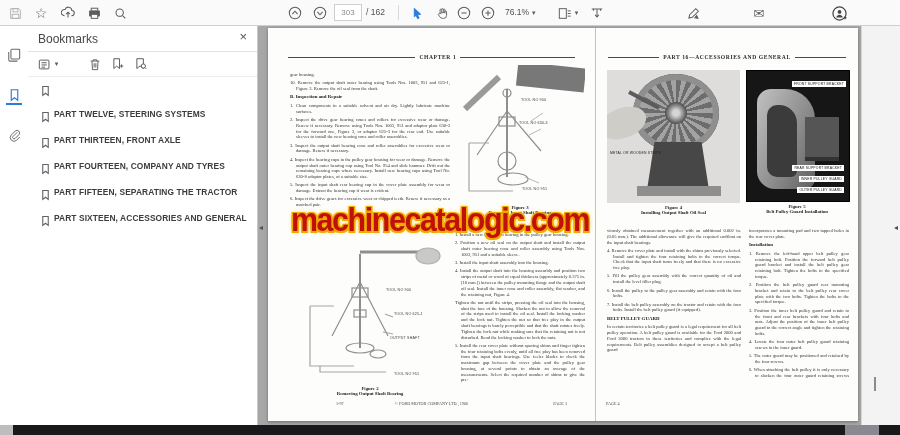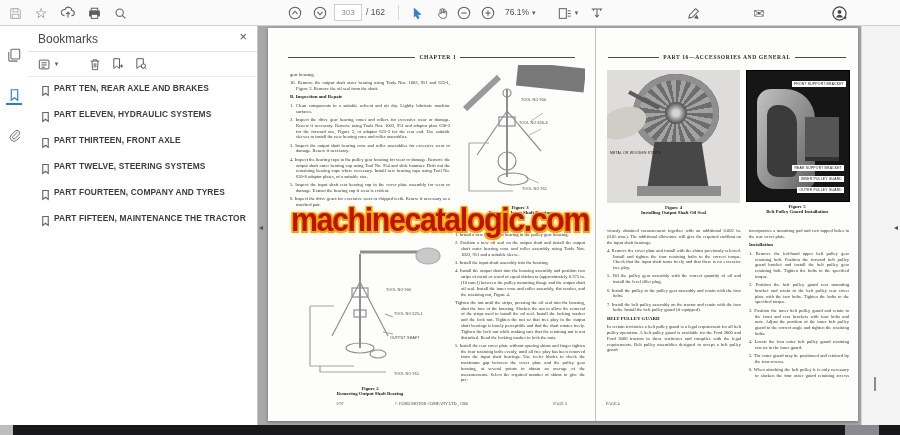--- a/index.html
+++ b/index.html
@@ -301,68 +301,67 @@
       </div>
     </div>
     <div class="bm-list">
 
         <div class="bm-item">
           <span class="bm-ic">
             <svg width="11" height="12" viewBox="0 0 16 16" fill="none" stroke="#5f6368" stroke-width="1.6">
               <path d="M4 1.5h8v13l-4-3.2-4 3.2z"></path>
             </svg>
           </span>
-          <span class="bm-label">PART TEN, REAR AXLE AND BRAKES</span>
-        </div>
+        </div>
+
 
         <div class="bm-item">
           <span class="bm-ic">
             <svg width="11" height="12" viewBox="0 0 16 16" fill="none" stroke="#5f6368" stroke-width="1.6">
               <path d="M4 1.5h8v13l-4-3.2-4 3.2z"></path>
             </svg>
           </span>
-          <span class="bm-label">PART ELEVEN, HYDRAULIC SYSTEMS</span>
+          <span class="bm-label">PART TWELVE, STEERING SYSTEMS</span>
         </div>
 
         <div class="bm-item">
           <span class="bm-ic">
             <svg width="11" height="12" viewBox="0 0 16 16" fill="none" stroke="#5f6368" stroke-width="1.6">
               <path d="M4 1.5h8v13l-4-3.2-4 3.2z"></path>
             </svg>
           </span>
           <span class="bm-label">PART THIRTEEN, FRONT AXLE</span>
         </div>
 
         <div class="bm-item">
           <span class="bm-ic">
             <svg width="11" height="12" viewBox="0 0 16 16" fill="none" stroke="#5f6368" stroke-width="1.6">
               <path d="M4 1.5h8v13l-4-3.2-4 3.2z"></path>
             </svg>
           </span>
-          <span class="bm-label">PART TWELVE, STEERING SYSTEMS</span>
+          <span class="bm-label">PART FOURTEEN, COMPANY AND TYRES</span>
         </div>
 
         <div class="bm-item">
           <span class="bm-ic">
             <svg width="11" height="12" viewBox="0 0 16 16" fill="none" stroke="#5f6368" stroke-width="1.6">
               <path d="M4 1.5h8v13l-4-3.2-4 3.2z"></path>
             </svg>
           </span>
-          <span class="bm-label">PART FOURTEEN, COMPANY AND TYRES</span>
+          <span class="bm-label">PART FIFTEEN, SEPARATING THE TRACTOR</span>
         </div>
 
         <div class="bm-item">
           <span class="bm-ic">
             <svg width="11" height="12" viewBox="0 0 16 16" fill="none" stroke="#5f6368" stroke-width="1.6">
               <path d="M4 1.5h8v13l-4-3.2-4 3.2z"></path>
             </svg>
           </span>
-          <span class="bm-label">PART FIFTEEN, MAINTENANCE THE TRACTOR</span>
-        </div>
-
+          <span class="bm-label">PART SIXTEEN, ACCESSORIES AND GENERAL</span>
+        </div>
 
       </div>
   </div>
 
   <div class="doc">
     <span class="collapse-l"><span>◂</span></span>
 
     <div class="spread">
 
       <div class="page pgL">

